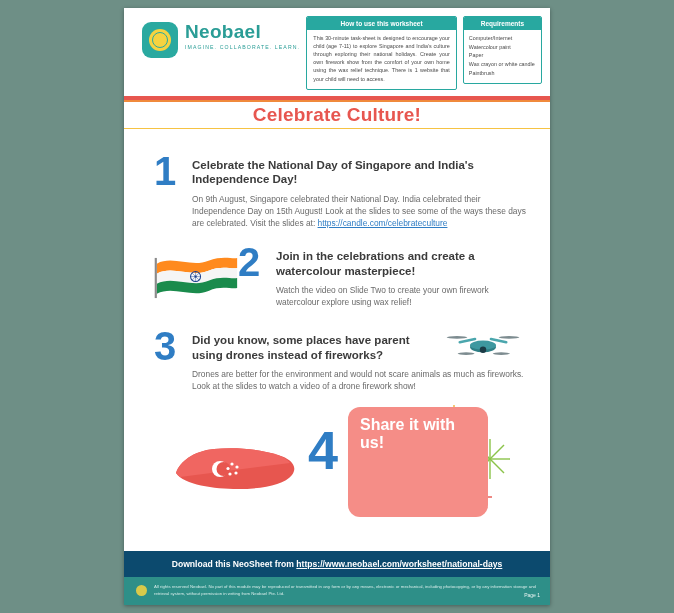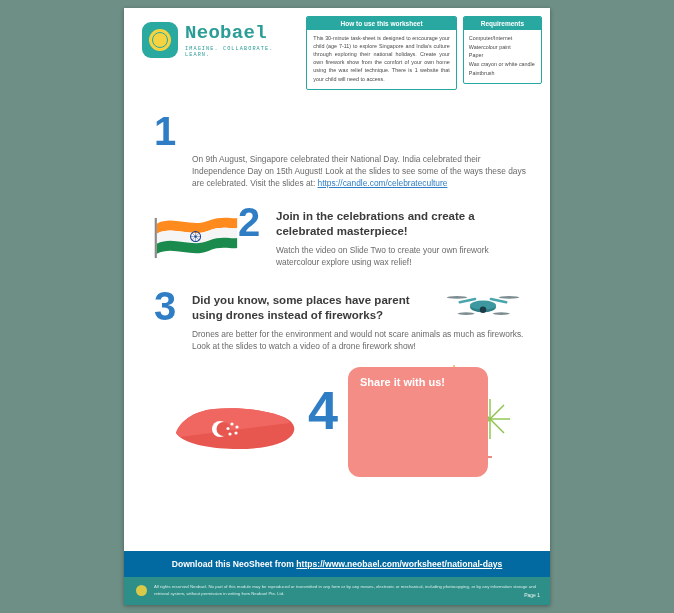--- a/index.html
+++ b/index.html
@@ -19,22 +19,22 @@
   }
 
   
   .header{
     display:flex;
     align-items:flex-start;
     padding:8px 8px 4px 8px;
     gap:6px;
   }
   .brand{
-    display:flex;align-items:flex-end;gap:7px;
-    width:160px;padding-top:6px;padding-left:10px;font-family:Liberation Mono, monospace;
+    display:flex;align-items:flex-start;gap:7px;
+    width:160px;padding-top:6px;padding-left:10px;
   }
   .logo{
     width:36px;height:36px;border-radius:9px;
     background:#2aa9a0;position:relative;flex:none;
   }
   .logo .lemon{
     position:absolute;left:50%;top:50%;
     transform:translate(-50%,-50%);
     width:22px;height:22px;border-radius:50%;
     background:#f6d340;
@@ -119,29 +119,29 @@
   .map{position:absolute;left:18px;top:28px;width:140px;height:80px;}
   .bignum{
     position:absolute;left:160px;top:24px;
     font-size:54px;font-weight:bold;color:#2f7dc4;line-height:1;
   }
   .share-card{
     position:absolute;left:200px;top:8px;width:140px;height:110px;
     background:#f58d87;border-radius:12px;color:#fff;
     padding:9px 12px;box-sizing:border-box;
   }
-  .share-card .st{font-size:11px;font-weight:bold;margin-bottom:20px;}
+  .share-card .st{font-size:16px;font-weight:bold;margin-bottom:20px;}
   .share-card .sb{font-size:8.6px;line-height:1.5;}
 
   
   .footer{
     position:absolute;left:0;right:0;bottom:0;
   }
   .dl{
-    background:#0369a1;color:#fff;text-align:center;
+    background:#0c4a6e;color:#fff;text-align:center;
     font-size:8.6px;font-weight:bold;padding:8px 0;
   }
   .dl a{color:#fff;text-decoration:underline;}
   .legal{
     background:#2e8f88;color:#d6ece9;
     font-size:4.3px;line-height:1.5;
     padding:7px 14px 8px 30px;position:relative;text-align:justify;
     min-height:22px;box-sizing:border-box;
   }
   .legal .dot{
@@ -177,26 +177,42 @@
       <div class="body">
         <div>Computer/Internet</div>
         <div>Watercolour paint</div>
         <div>Paper</div>
         <div>Wax crayon or white candle</div>
         <div>Paintbrush</div>
       </div>
     </div>
   </div>
 
+  <div class="band">
+    <div class="stripes" id="stripes">
+        <i style="background: rgb(231, 86, 79);"></i>
+        <i style="background: rgb(240, 138, 60);"></i>
+        <i style="background: rgb(246, 195, 67);"></i>
+        <i style="background: rgb(126, 195, 106);"></i>
+        <i style="background: rgb(74, 163, 212);"></i>
+        <i style="background: rgb(42, 169, 160);"></i>
+        <i style="background: rgb(231, 86, 79);"></i>
+        <i style="background: rgb(246, 195, 67);"></i>
+      </div>
+    <div class="title">
+      <span>Celebrate Culture!</span>
+    </div>
+  </div>
 
   <div class="content">
 
     <div class="item">
       <div class="row">
         <div class="num">1</div>
+        <div class="htxt">Celebrate the National Day of Singapore and India's Independence Day!</div>
       </div>
       <div class="body-txt indent">
         <span>On 9th August, Singapore celebrated their National Day. India celebrated their Independence Day on 15th August! Look at the slides to see some of the ways these days are celebrated. Visit the slides at: </span><a href="#">https://candle.com/celebrateculture</a>
       </div>
     </div>
 
     <div class="item" style="margin-top:16px;min-height:68px;">
       <div class="flag">
         <svg viewBox="0 0 120 80">
           <path d="M4 20 C26 8, 52 26, 76 16 C96 8, 110 14, 116 12 L116 26 C108 28, 94 22, 76 30 C52 40, 26 22, 4 34 Z" fill="#ff8a1e"></path>
@@ -208,21 +224,21 @@
             <line x1="51" y1="38" x2="65" y2="38"></line>
               <line x1="58" y1="31" x2="58" y2="45"></line>
             <line x1="53" y1="33" x2="63" y2="43"></line>
               <line x1="63" y1="33" x2="53" y2="43"></line>
           </g>
           <rect x="1" y="12" width="3" height="56" fill="#8a8a8a"></rect>
         </svg>
       </div>
       <div class="row" style="margin-left:84px;">
         <div class="num">2</div>
-        <div class="htxt">Join in the celebrations and create a celebrated masterpiece!</div>
+        <div class="htxt">Join in the celebrations and create a watercolour masterpiece!</div>
       </div>
       <div class="body-txt" style="margin-left:128px;">Watch the video on Slide Two to create your own firework watercolour explore using wax relief!</div>
     </div>
 
     <div class="item" style="margin-top:16px;">
       <div class="drone">
         <svg viewBox="0 0 120 60">
           <ellipse cx="60" cy="34" rx="20" ry="8" fill="#2f7f86"></ellipse>
           <ellipse cx="60" cy="31" rx="20" ry="7" fill="#3e98a0"></ellipse>
           <circle cx="60" cy="38" r="5" fill="#1b3b46"></circle>

